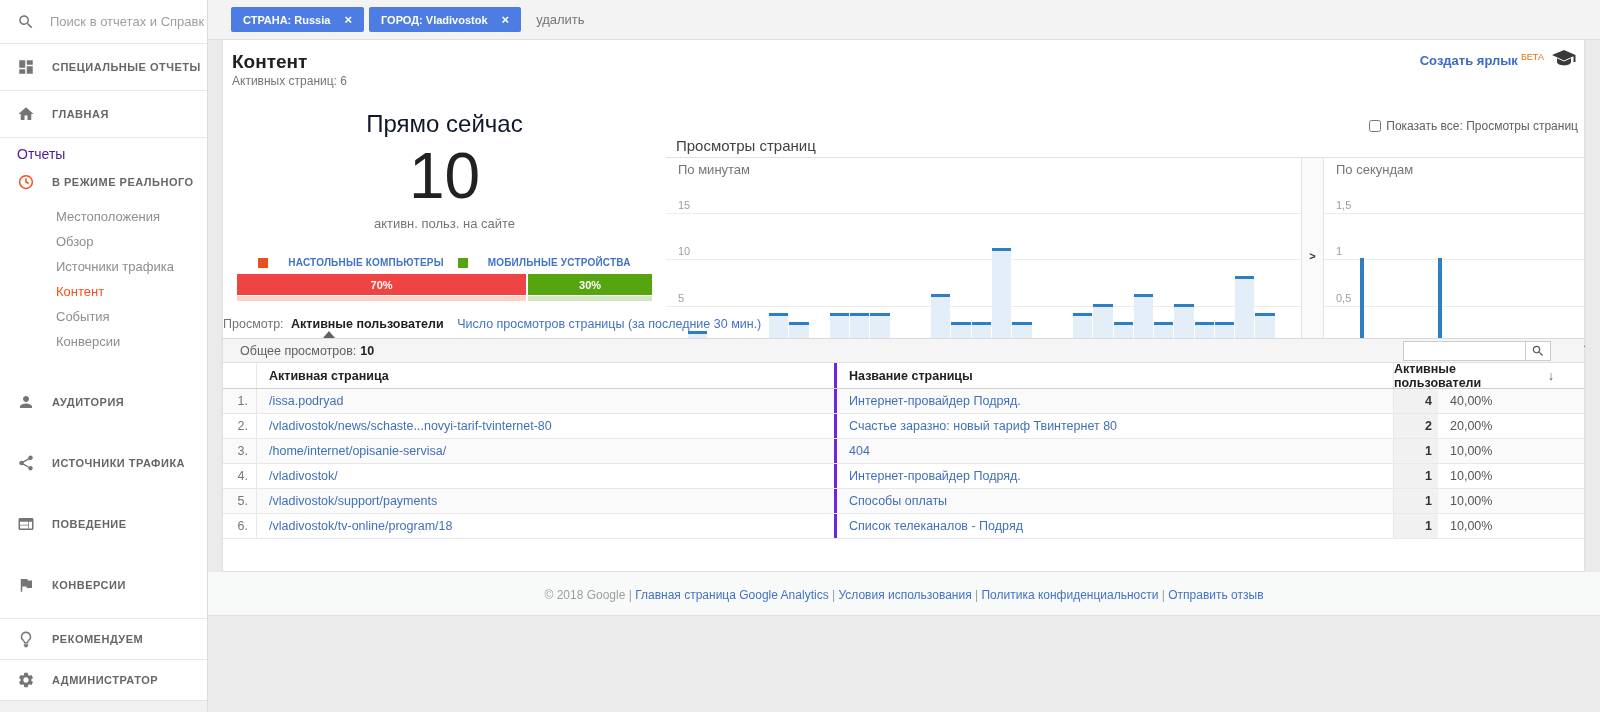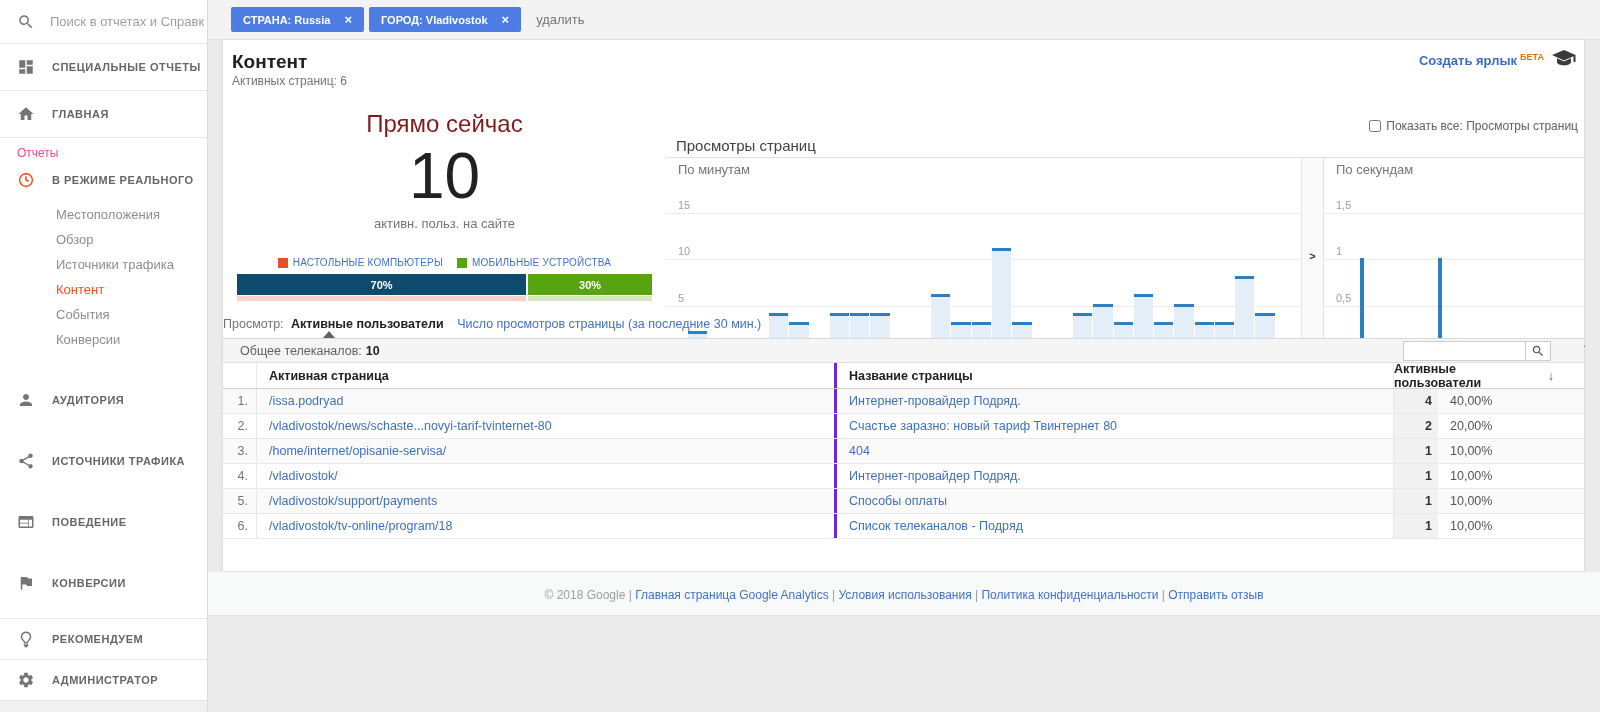--- a/index.html
+++ b/index.html
@@ -7,21 +7,21 @@
     font-family:"Liberation Sans","DejaVu Sans",sans-serif; background:#e9e9e9; }
   .app { display:flex; width:1600px; height:712px; }
 
   
   .sidebar { width:208px; background:#fff; border-right:1px solid #dcdcdc; position:relative; flex-shrink:0; }
   .search-row { height:44px; border-bottom:1px solid #e8e8e8; display:flex; align-items:center; padding-left:17px; gap:15px; }
   .search-row .ph { color:#9e9e9e; font-size:13px; white-space:nowrap; overflow:hidden; }
   .nav-item { height:47px; display:flex; align-items:center; gap:17px; padding-left:17px;
     color:#666; font-size:11px; font-weight:bold; letter-spacing:.5px; cursor:pointer; }
   .nav-item.bordered { border-bottom:1px solid #e8e8e8; }
-  .section-label { color:#ec4899; font-size:12px; padding:8px 0 2px 17px; }
+  .section-label { color:#4c1d95; font-size:14px; padding:8px 0 2px 17px; }
   .subnav { list-style:none; padding:4px 0 10px 0; }
   .subnav li { height:25px; line-height:25px; padding-left:56px; font-size:13px; color:#8e8e8e; cursor:pointer; }
   .subnav li.active { color:#f4501e; }
   .side-group { margin-top:14px; }
   .sidebar-bottom { position:absolute; left:0; right:0; bottom:12px; }
   .sidebar-bottom .nav-item { border-top:1px solid #e8e8e8; height:41px; }
   .side-footstrip { position:absolute; left:0; right:0; bottom:0; height:12px; background:#f0f0f0; border-top:1px solid #e2e2e2; }
   .icon18 { width:18px; height:18px; flex-shrink:0; }
 
   
@@ -33,32 +33,32 @@
   .chip .chip-x { font-size:13px; cursor:pointer; }
   .delete-link { color:#757575; font-size:13px; margin-left:10px; cursor:pointer; }
 
   .card { position:absolute; top:40px; left:14px; right:15px; height:532px; background:#fff;
     border:1px solid #e0e0e0; border-top:none; box-shadow:0 1px 2px rgba(0,0,0,.06); }
 
   .page-title { position:absolute; top:11px; left:9px; font-size:19px; font-weight:bold; color:#212121; }
   .page-subtitle { position:absolute; top:34px; left:9px; font-size:12px; color:#757575; }
   .create-shortcut { position:absolute; top:12px; right:40px; font-size:13px; font-weight:bold; color:#3b6cc5;
     cursor:pointer; white-space:nowrap; }
-  .beta { color:#e8710a; font-size:9px; font-weight:bold; vertical-align:super; margin-left:3px; }
+  .beta { color:#e8710a; font-size:9px; font-weight:normal; vertical-align:super; margin-left:3px; }
   .hat { position:absolute; top:10px; right:8px; cursor:pointer; }
 
   
   .rightnow { position:absolute; top:55px; left:0; width:443px; height:240px; text-align:center; }
-  .rn-title { margin-top:15px; font-size:24px; color:#7f1d1d; }
+  .rn-title { margin-top:15px; font-size:24px; color:#0f172a; }
   .rn-value { font-size:64px; color:#212121; line-height:72px; margin-top:2px; }
   .rn-caption { font-size:13px; color:#757575; margin-top:4px; }
   .legend { display:flex; justify-content:center; gap:14px; margin-top:26px; align-items:center; }
   .legend-item { display:flex; align-items:center; gap:5px; }
   .legend-sq { width:10px; height:10px; }
-  .legend-label { font-size:10px; font-weight:normal; color:#4273c4; letter-spacing:.2px; }
+  .legend-label { font-size:10px; font-weight:bold; color:#4273c4; letter-spacing:.2px;margin-left:15px; }
   .device-bar { display:flex; height:21px; margin:6px 14px 0 14px; gap:2px; }
   .device-seg { display:flex; align-items:center; justify-content:center; color:#fff; font-size:11px; font-weight:bold; }
   .device-reflect { display:flex; height:5px; margin:1px 14px 0 14px; gap:2px; opacity:.25; }
 
   
   .charts { position:absolute; top:55px; left:443px; right:0; height:260px; }
   .pv-head { position:relative; height:23px; border-bottom:1px solid #e0e0e0; margin-top:40px; }
   .pv-title { position:absolute; left:10px; bottom:3px; font-size:15px; color:#424242; }
   .show-all { position:absolute; right:6px; top:-16px; font-size:12px; color:#616161; display:flex; align-items:center; gap:5px; }
   .show-all input { width:12px; height:12px; }
@@ -232,21 +232,21 @@
             <div class="legend-item">
               <span class="legend-sq" style="background: rgb(232, 80, 30);"></span>
               <span class="legend-label">НАСТОЛЬНЫЕ КОМПЬЮТЕРЫ</span>
             </div>
             <div class="legend-item">
               <span class="legend-sq" style="background: rgb(86, 164, 15);"></span>
               <span class="legend-label">МОБИЛЬНЫЕ УСТРОЙСТВА</span>
             </div>
           </div>
         <div class="device-bar">
-            <div class="device-seg" style="width: 70%; background: #0c4a6e;">70%</div>
+            <div class="device-seg" style="width: 70%; background: #ef4444;">70%</div>
             <div class="device-seg" style="width: 30%; background: rgb(86, 164, 15);">30%</div>
           </div>
         <div class="device-reflect">
             <div style="width: 70%; background: rgb(232, 80, 30);"></div>
             <div style="width: 30%; background: rgb(86, 164, 15);"></div>
           </div>
       </div>
 
       <div class="charts">
         <div class="pv-head">
@@ -335,21 +335,21 @@
       </div>
 
       <div class="view-toggle">
         <span>Просмотр:</span>
         <span class="opt-selected">Активные пользователи</span>
         <span class="opt-link">Число просмотров страницы (за последние 30 мин.)</span>
       </div>
       <div class="caret"></div>
 
       <div class="total-bar">
-        <span>Общее телеканалов:</span>
+        <span>Общее просмотров:</span>
         <b>10</b>
         <span class="tsearch">
           <input value="" style="">
           <span class="sbtn">
             <svg width="14" height="14" viewBox="0 0 24 24">
                 <path fill="#555" d="M15.5 14h-.79l-.28-.27C15.41 12.59 16 11.11 16 9.5 16 5.91 13.09 3 9.5 3S3 5.91 3 9.5 5.91 16 9.5 16c1.61 0 3.09-.59 4.23-1.57l.27.28v.79l5 4.99L20.49 19l-4.99-5zm-6 0C7.01 14 5 11.99 5 9.5S7.01 5 9.5 5 14 7.01 14 9.5 11.99 14 9.5 14z"></path>
               </svg>
           </span>
         </span>
       </div>

